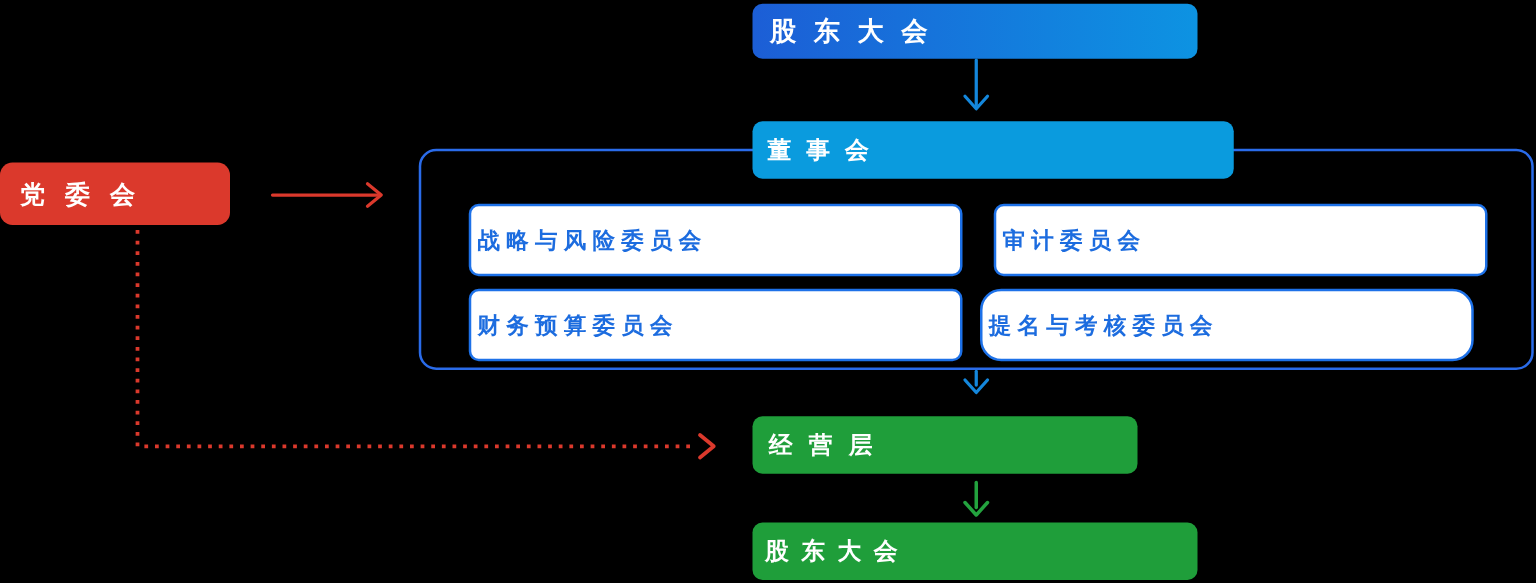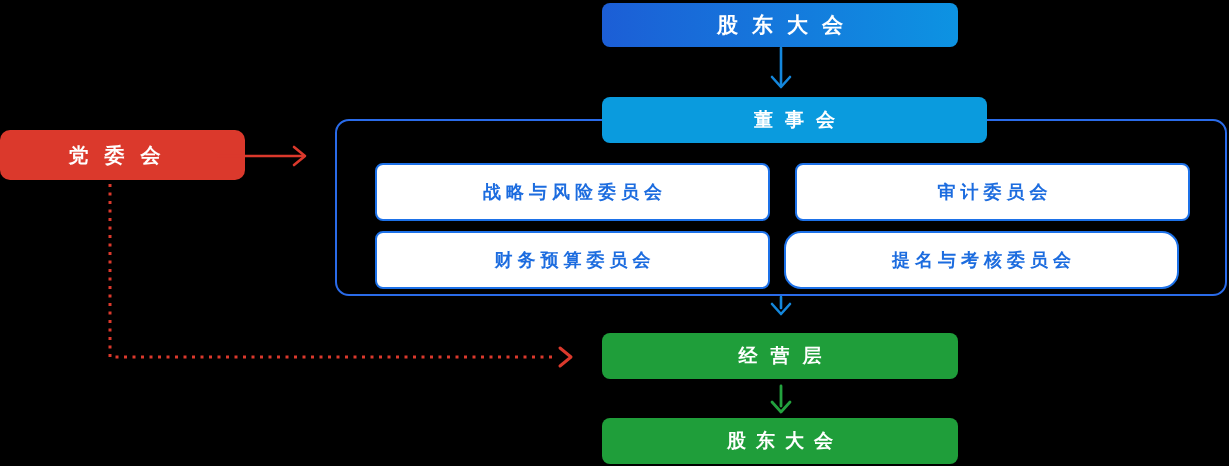--- a/index.html
+++ b/index.html
@@ -7,21 +7,21 @@
   .canvas{
     position:relative;
     width:1229px;height:466px;
     background:var(--background,#000);
     overflow:hidden;
     font-family:"Liberation Sans", sans-serif;
   }
   .connectors{position:absolute;left:0;top:0;z-index:3;pointer-events:none;}
   .node{
     position:absolute;z-index:2;
-    display:flex;align-items:center;justify-content:center;
+    display:flex;align-items:center;justify-content:flex-start;
     font-weight:bold;color:#fff;
     border-radius:8px;box-sizing:border-box;
     white-space:nowrap;
   }
   .node-shareholders{
     left:602px;top:3px;width:356px;height:44px;
     background:linear-gradient(90deg,var(--gradient-start,#1C5ED6),var(--gradient-end,#0D93E2));
     font-size:21px;letter-spacing:14px;padding-left:14px;
   }
   .node-board{
@@ -41,34 +41,34 @@
     background:#fff;
     border:2px solid var(--committee-border,#1D71E8);
     color:var(--committee-text,#1C6CDF);
     font-size:18px;letter-spacing:5px;padding-left:5px;
   }
   .committee-strategy{left:375px;top:163px;}
   .committee-audit{left:795px;top:163px;}
   .committee-budget{left:375px;top:231px;}
   .committee-nomination{left:784px;top:231px;border-radius:17px;}
   .node-management{
-    left:602px;top:333px;width:356px;height:46px;
+    left:602px;top:333px;width:308px;height:46px;
     background:var(--green,#1F9E3A);
     font-size:19px;letter-spacing:13px;padding-left:13px;
   }
   .node-functional{
     left:602px;top:418px;width:356px;height:46px;
     background:var(--green,#1F9E3A);
     font-size:19px;letter-spacing:10px;padding-left:10px;
   }
   .node-party{
-    left:0;top:130px;width:245px;height:50px;
+    left:0;top:130px;width:184px;height:50px;
     background:var(--red,#DB392C);
     border-radius:10px;
-    font-size:20px;letter-spacing:16px;
+    font-size:20px;letter-spacing:16px;padding-left:16px;
   }
 </style>
 </head>
 <body>
 
 <div class="canvas">
 
   <svg class="connectors" width="1229" height="466" viewBox="0 0 1229 466">
     <g stroke="#1487DC" stroke-width="2.6" fill="none" stroke-linecap="round" stroke-linejoin="round">
       <path d="M781 48 L781 84"></path>

